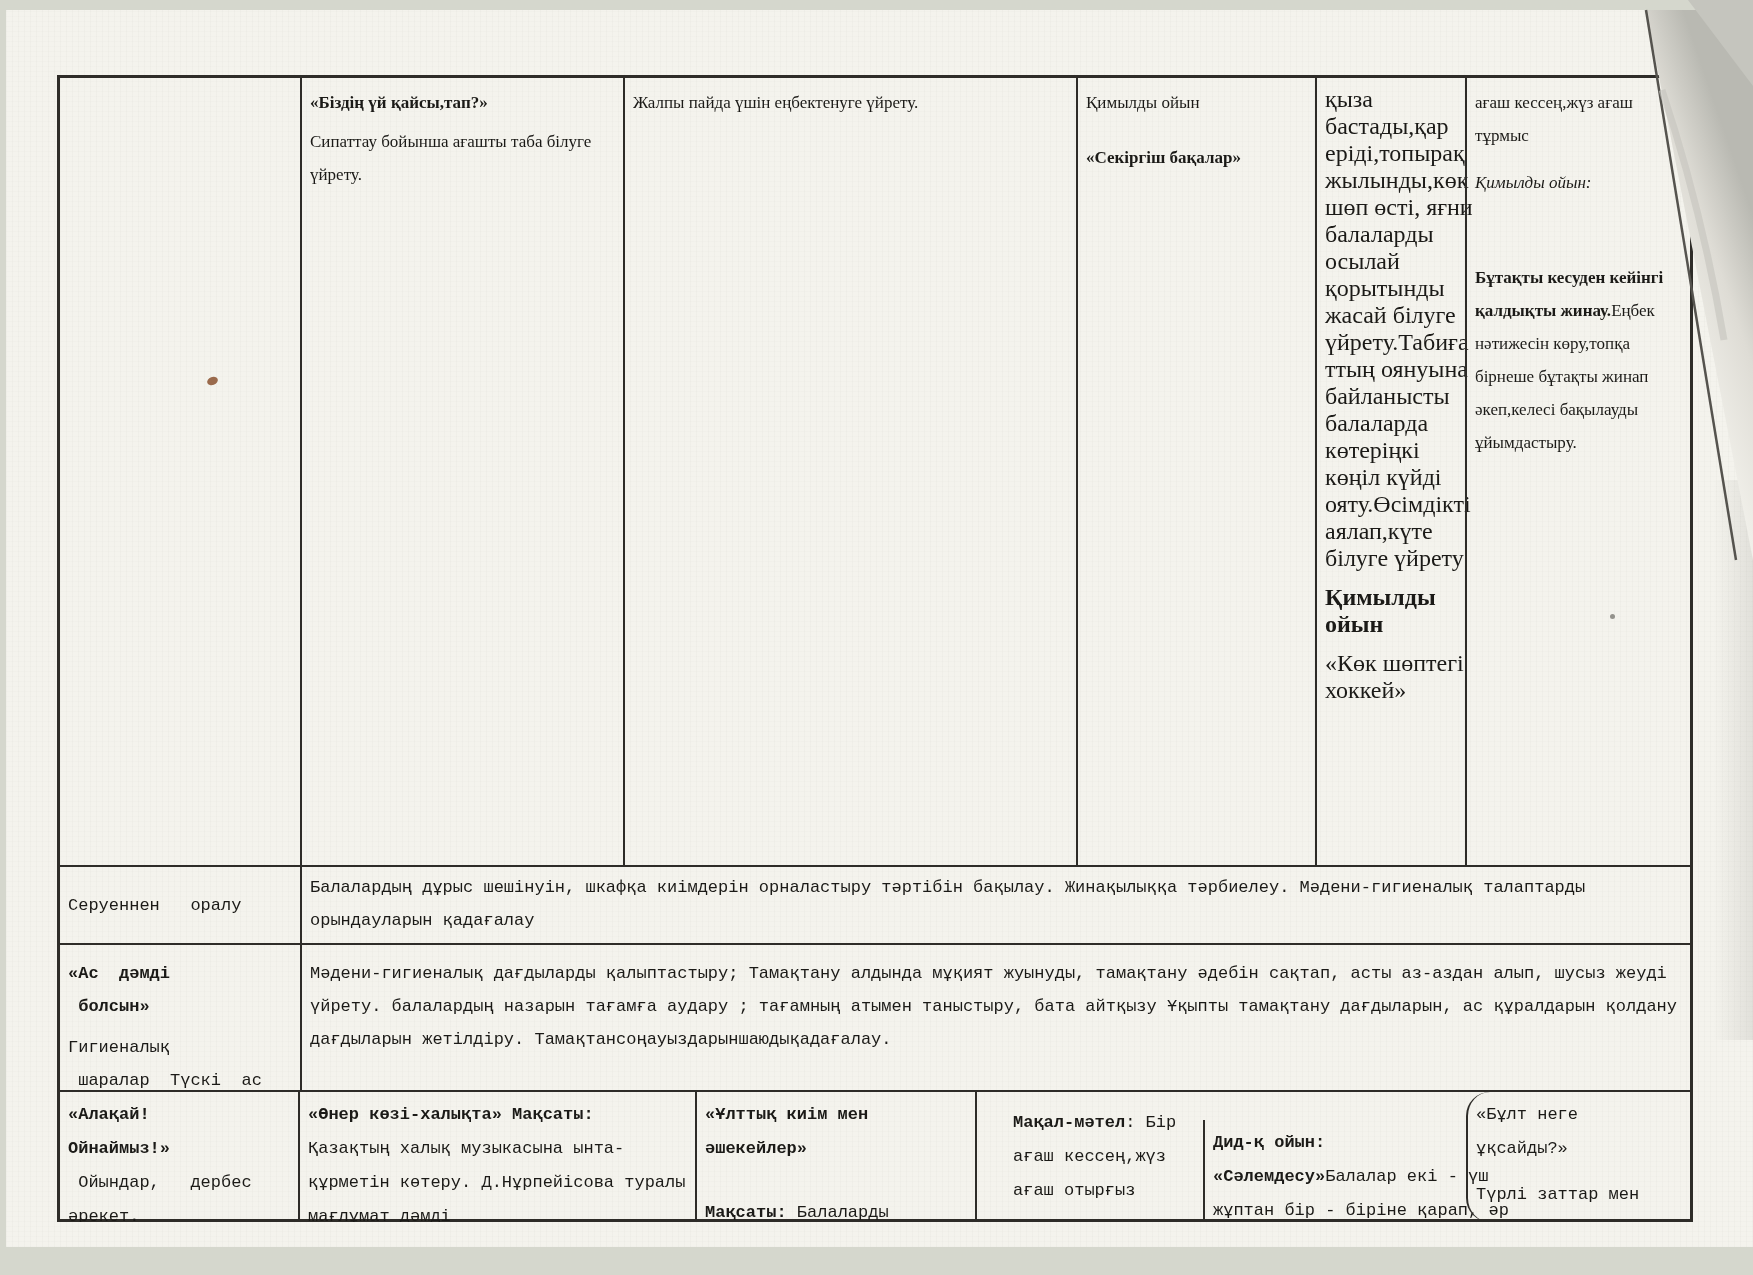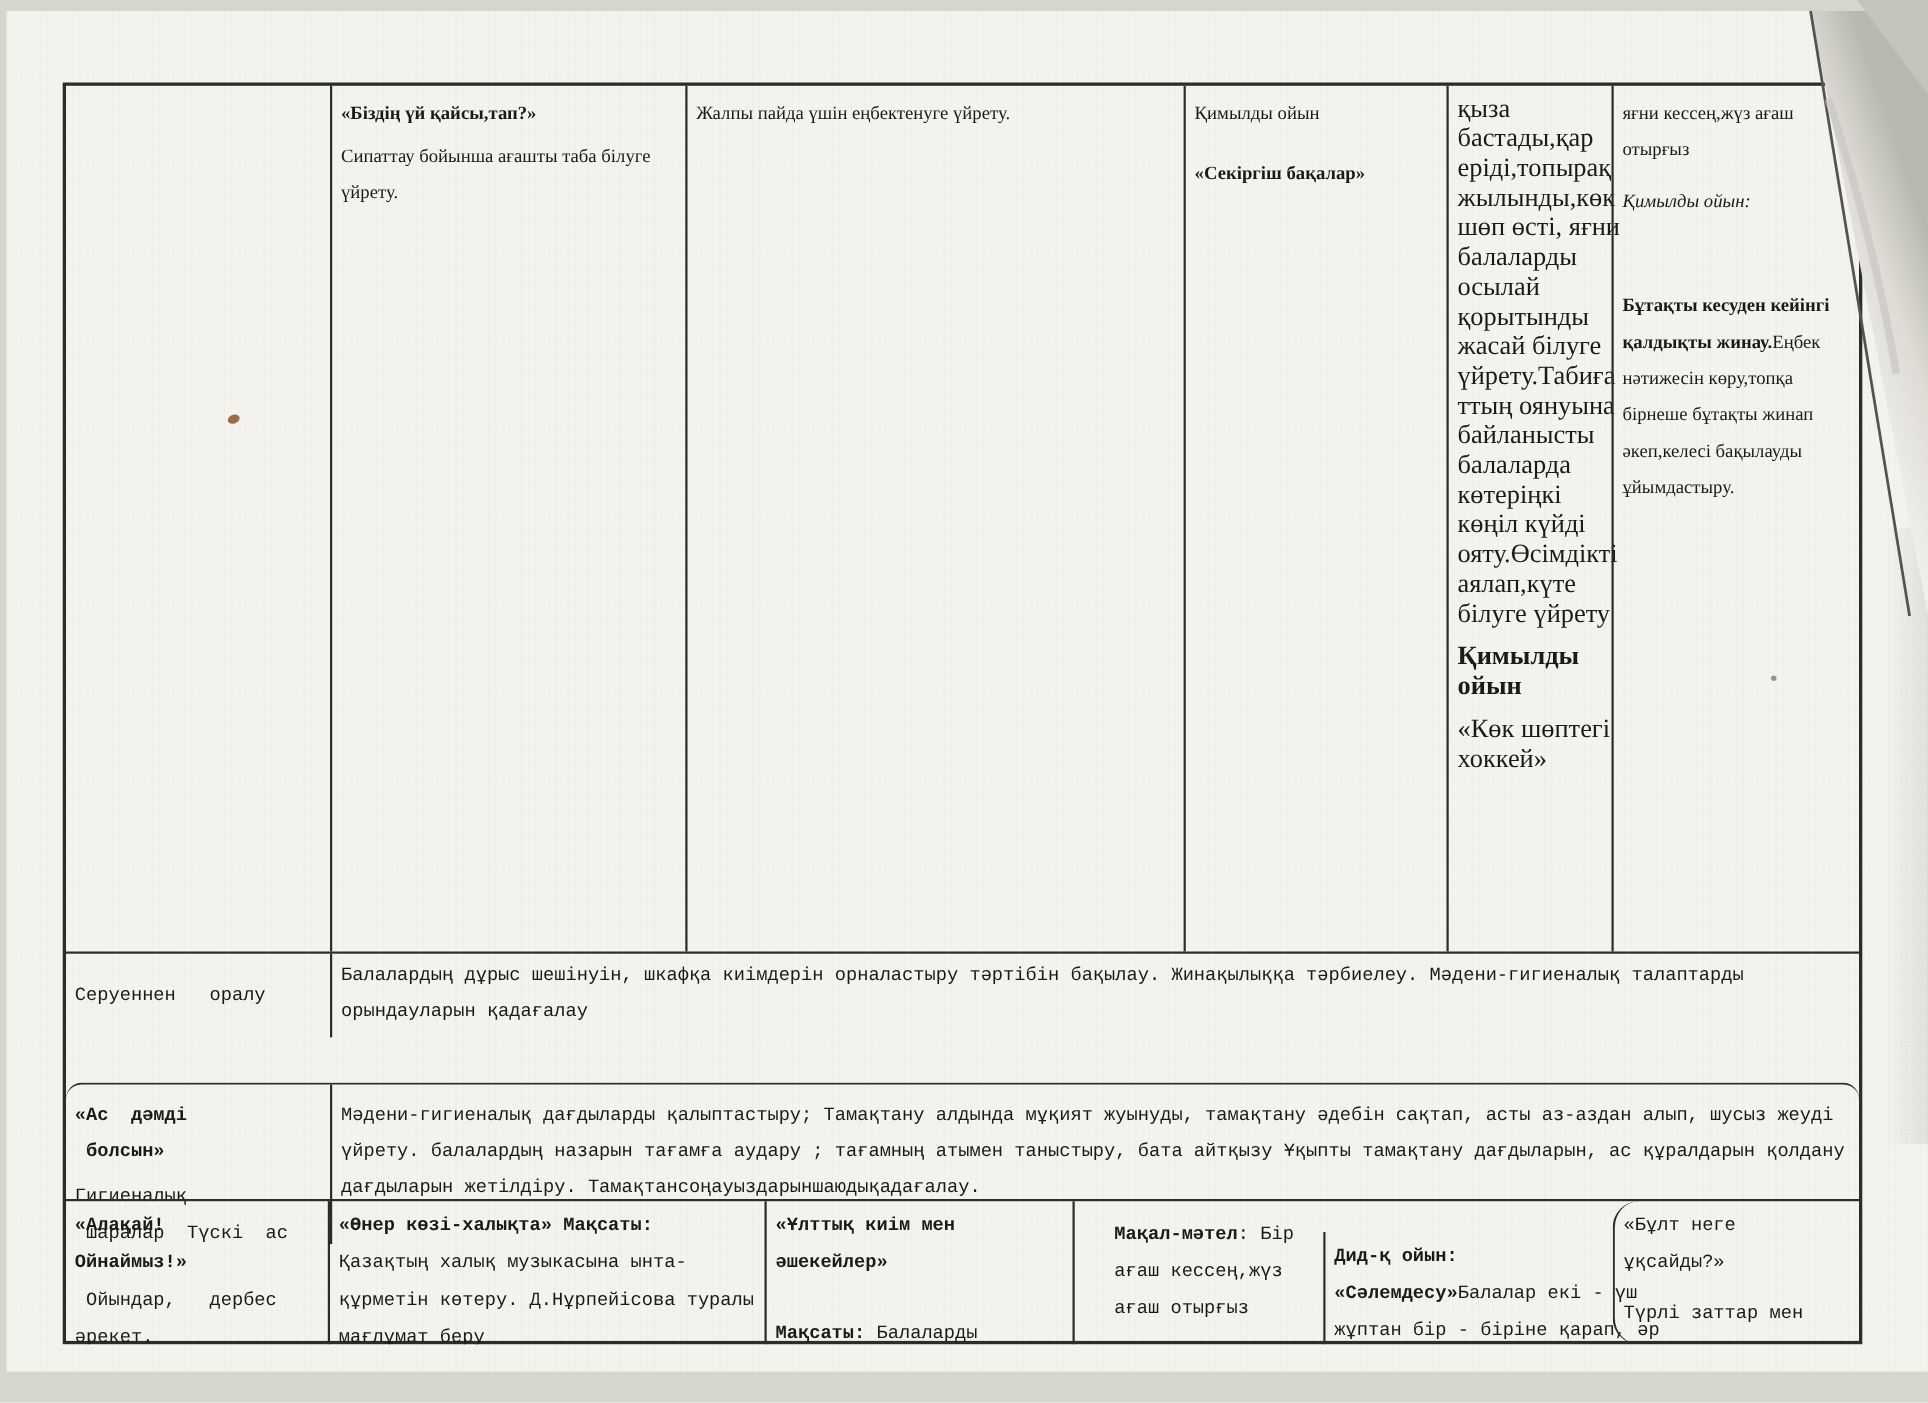--- a/index.html
+++ b/index.html
@@ -20,21 +20,21 @@
       #f4f3ed;
   }
   .tbl{
     position:absolute;left:51px;top:65px;width:1636px;height:1147px;
     border:3px solid #2e2c28;box-sizing:border-box;
   }
   .row{position:absolute;left:0;width:1630px;box-sizing:border-box;}
   .row + .row{border-top:2px solid #2e2c28;font-family:Liberation Mono, monospace;}
   #row1{top:0;height:787px;}
   #row2{top:787px;height:78px;border-top:2px solid #2e2c28;}
-  #row3{top:906px;height:147px;border-top:2px solid #2e2c28;border-radius:15px;}
+  #row3{top:865px;height:147px;border-top:2px solid #2e2c28;}
   #row4{top:1012px;height:132px;border-top:2px solid #2e2c28;}
   .cell{
     position:absolute;top:0;bottom:0;box-sizing:border-box;
     padding:8px 7px 4px 8px;overflow:hidden;
     font-size:17px;line-height:33px;
   }
   .cell + .cell{border-left:2px solid #2e2c28;}
   .p{margin:0 0 14px 0;white-space:pre-wrap;overflow-wrap:break-word;}
   .b{font-weight:bold;}
   .i{font-style:italic;}
@@ -96,21 +96,21 @@
         <div class="cell r1c4">
           <p class="p mb22">Қимылды ойын</p>
           <p class="p b">«Секіргіш бақалар»</p>
         </div>
         <div class="cell r1c5">
           <p class="p mb12">қыза бастады,қар еріді,топырақ жылынды,көк шөп өсті, яғни балаларды осылай қорытынды жасай білуге үйрету.Табиғаттың оянуына байланысты балаларда көтеріңкі көңіл күйді ояту.Өсімдікті аялап,күте білуге үйрету</p>
           <p class="p b mb12">Қимылды ойын</p>
           <p class="p">«Көк шөптегі хоккей»</p>
         </div>
         <div class="cell r1c6">
-          <p class="p">яғни кессең,жүз ағаш отырғыз</p>
+          <p class="p">ағаш кессең,жүз ағаш тұрмыс</p>
           <p class="p i gap-lg">Қимылды ойын:</p>
           <p class="p"><span class="b">Бұтақты кесуден кейінгі қалдықты жинау.</span><span>Еңбек нәтижесін көру,топқа бірнеше бұтақты жинап әкеп,келесі бақылауды ұйымдастыру.</span></p>
         </div>
       </div>
 
       <div class="row" id="row2">
         <div class="cell r23c1 r2c1">
           <p class="p">Серуеннен   оралу</p>
         </div>
         <div class="cell r23c2 r2c2">
@@ -132,21 +132,21 @@
 
       <div class="row r4" id="row4">
         <div class="cell r4c1">
           <p class="p b mb0">«Алақай!
 Ойнаймыз!»</p>
           <p class="p"> Ойындар,   дербес
 әрекет.</p>
         </div>
         <div class="cell r4c2">
           <p class="p b mb0">«Өнер көзі-халықта» Мақсаты:</p>
-          <p class="p">Қазақтың халық музыкасына ынта-құрметін көтеру. Д.Нұрпейісова туралы мағлұмат беру</p>
+          <p class="p">Қазақтың халық музыкасына ынта-құрметін көтеру. Д.Нұрпейісова туралы мағлұмат дәмді</p>
         </div>
         <div class="cell r4c3">
           <p class="p b mb30">«Ұлттық киім мен
 әшекейлер»</p>
           <p class="p"><span class="b">Мақсаты:</span><span> Балаларды ұлттықкиімді, тұрмыс</span></p>
         </div>
         <div class="cell r4c4" style="padding-top:14px;">
           <p class="p"><span class="b">Мақал-мәтел</span><span>: Бір ағаш кессең,жүз ағаш отырғыз</span></p>
         </div>
         <div class="cell r4c5">

